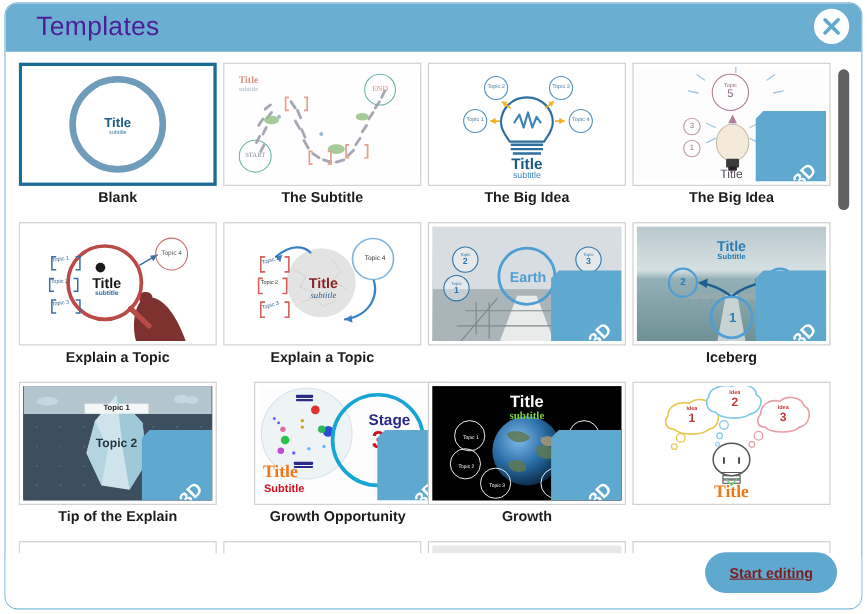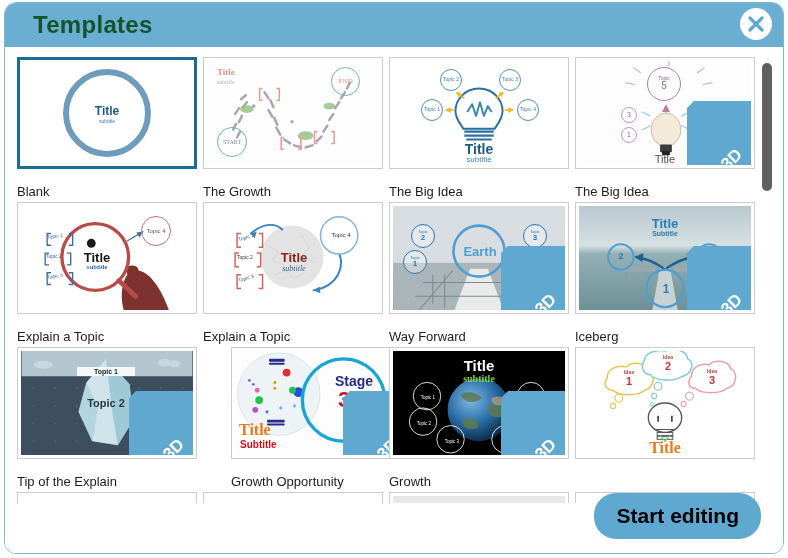--- a/index.html
+++ b/index.html
@@ -19,21 +19,21 @@
   }
   
   #titlebar {
     position: absolute; left: 0; top: 0; width: 780px; height: 44px;
     background: #6aaed1;
     border-top-left-radius: 11px;
     border-top-right-radius: 11px;
   }
   #title-text {
     position: absolute; left: 28px; top: 8px;
-    font-size: 24px; font-weight: bold; color: #14532d;
+    font-size: 24px; font-weight: normal; color: #4c1d95;
     letter-spacing: 0.3px;
     white-space: nowrap;
   }
   #close-btn {
     position: absolute; right: 13px; top: 5px;
     width: 32px; height: 32px; border-radius: 50%;
     background: #ffffff; cursor: pointer;
   }
   #close-btn svg { position: absolute; left: 6px; top: 6px; }
   
@@ -62,24 +62,26 @@
     border: 3px solid #1b6b97;
     padding: 1px;
   }
   .thumb {
     position: relative;
     width: 100%; height: 100%;
     overflow: hidden;
     background: #ffffff;
   }
   .caption {
-    margin-top: 15px;
+    margin-top: 3px;
+    text-align: center;
     font-size: 13px;
     color: #1c1c1c;
     white-space: nowrap;
+    font-weight: bold;
   }
   
   .ribbon {
     position: absolute; right: 0; bottom: 0;
     width: 64px; height: 64px;
     overflow: hidden;
     pointer-events: none;
   }
   .ribbon::before {
     content: "";
@@ -111,26 +113,27 @@
   }
   #scrollbar-thumb {
     position: absolute; left: 1px; top: 12px;
     width: 10px; height: 128px;
     background: #606060; border-radius: 5px;
     cursor: pointer;
   }
   
   #start-btn {
     position: absolute; right: 22px; bottom: 14px;
-    background: #5fa8cf; color: #000000;
-    font-size: 21px; font-weight: bold;
+    background: #5fa8cf; color: #7f1d1d;
+    font-size: 13px; font-weight: bold;
     padding: 11px 22px;
     border: none; border-radius: 22px;
     cursor: pointer;
     font-family: "Liberation Sans", sans-serif;
+    text-decoration: underline;
   }
   .fade-strip {
     position: absolute; left: 0; bottom: 0;
     width: 780px; height: 46px;
     background: #ffffff;
   }
 </style>
 </head>
 <body>
 
@@ -203,21 +206,21 @@
                 <path d="M112,72 L109,72 L109,84 L112,84"></path>
                 <path d="M126,72 L129,72 L129,84 L126,84"></path>
               </g>
               <g fill="#9bb7cc">
                 <circle cx="47" cy="46" r="1.8"></circle>
                   <circle cx="86" cy="62" r="1.8"></circle>
               </g>
             </svg>
           </div>
         </div>
-        <div class="caption">The Growth</div>
+        <div class="caption">The Subtitle</div>
       </div>
 
       <div class="cell" style="left:372px; top:6px;">
         <div class="thumb-wrap">
           <div class="thumb" style="background:#fff;">
             <div class="sm-circle" style="left:47px;top:8px;width:22px;height:22px;border:1px solid #4f8fc0;color:#4a7fa8;">Topic 2</div>
             <div class="sm-circle" style="left:106px;top:8px;width:22px;height:22px;border:1px solid #4f8fc0;color:#4a7fa8;">Topic 3</div>
             <div class="sm-circle" style="left:28px;top:38px;width:22px;height:22px;border:1px solid #4f8fc0;color:#4a7fa8;">Topic 1</div>
             <div class="sm-circle" style="left:124px;top:38px;width:22px;height:22px;border:1px solid #4f8fc0;color:#4a7fa8;">Topic 4</div>
             <svg width="100%" height="100%" viewBox="0 0 174 106" style="position:absolute;left:0;top:0;">
@@ -386,21 +389,20 @@
             </div>
             <div class="sm-circle" style="left:136px;top:44px;width:24px;height:24px;border:1.6px solid #2e77aa;color:#2e77aa;flex-direction:column;background:rgba(255,255,255,0.35);">
               <span style="font-size:4px;">Topic</span>
               <span style="font-size:8px;font-weight:bold;">4</span>
             </div>
             <div class="ribbon">
                 <span>3D</span>
               </div>
           </div>
         </div>
-        <div class="caption">Way Forward</div>
       </div>
 
       <div class="cell" style="left:558px; top:151px;">
         <div class="thumb-wrap">
           <div class="thumb" style="background:linear-gradient(#b9c9cf 0%,#d6e0e2 38%,#93b0b5 46%,#6e9196 100%);">
             <svg width="100%" height="100%" viewBox="0 0 174 106" style="position:absolute;left:0;top:0;">
               <polygon points="74,106 100,106 92,62 82,62" fill="#cfd8d8" opacity="0.9"></polygon>
               <rect x="44" y="62" width="34" height="5" fill="#9aa9ac"></rect>
               <rect x="96" y="62" width="34" height="5" fill="#9aa9ac"></rect>
               <g stroke="#8c9a9d" stroke-width="1">

